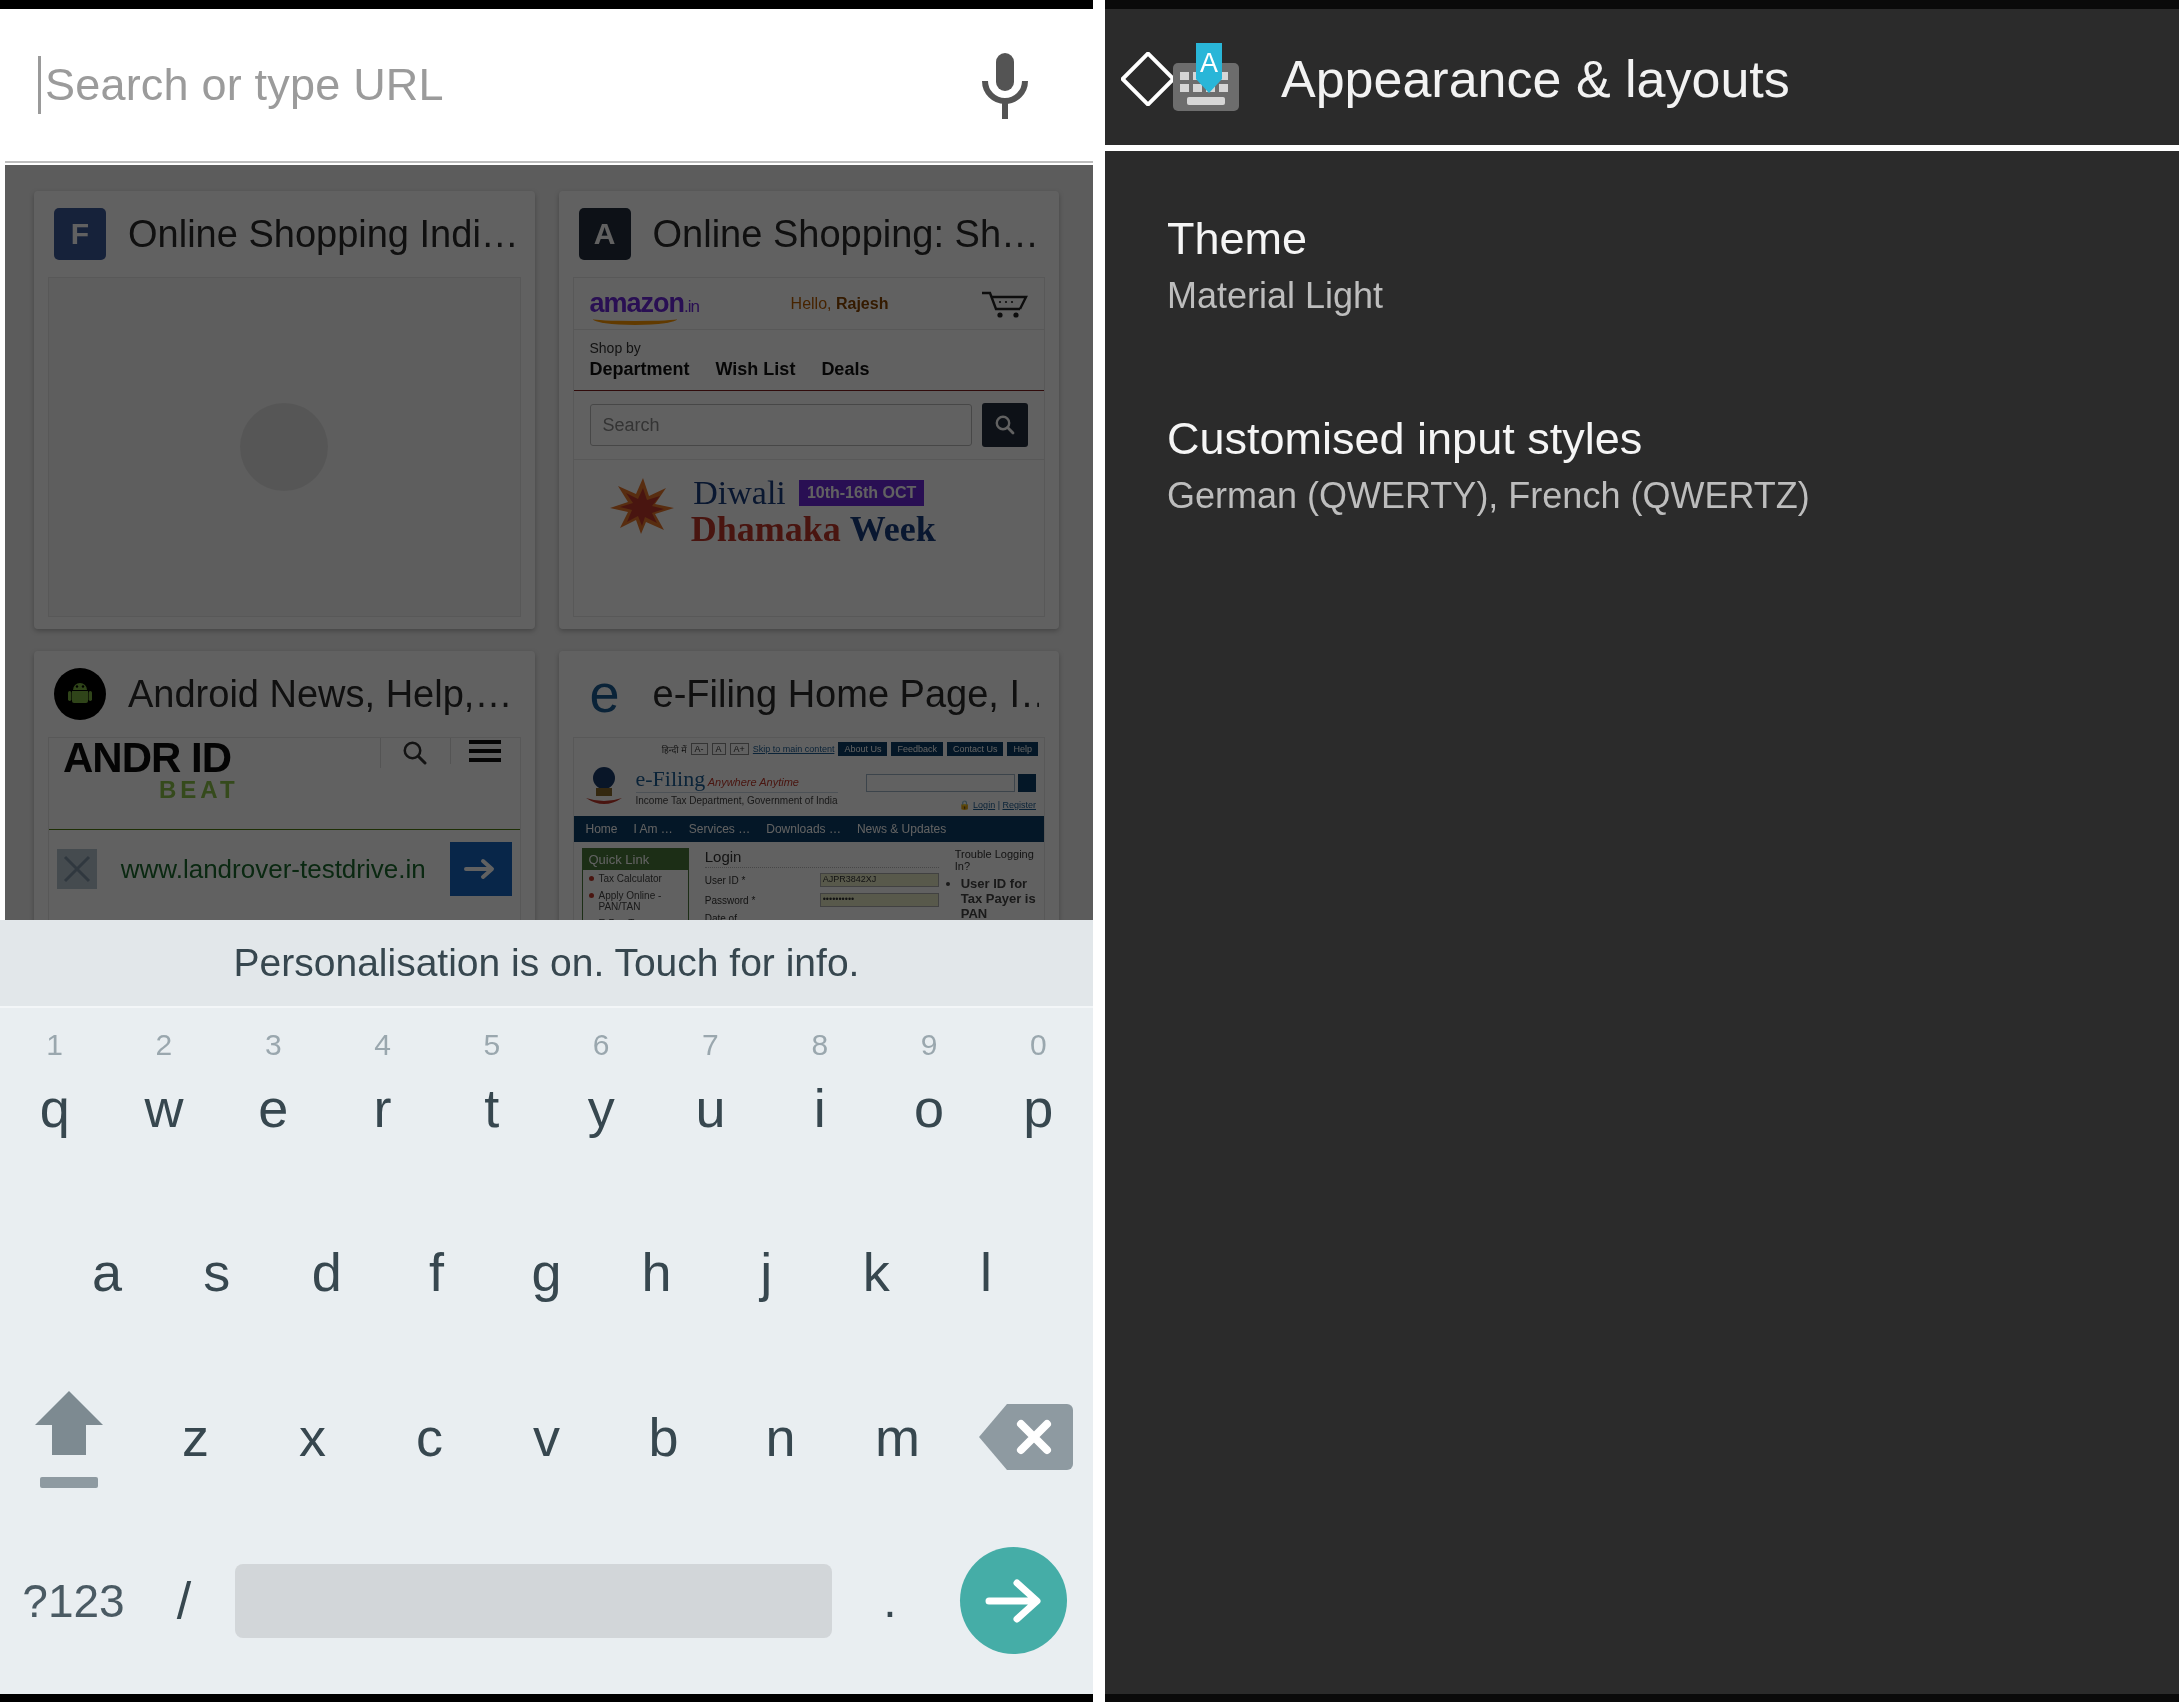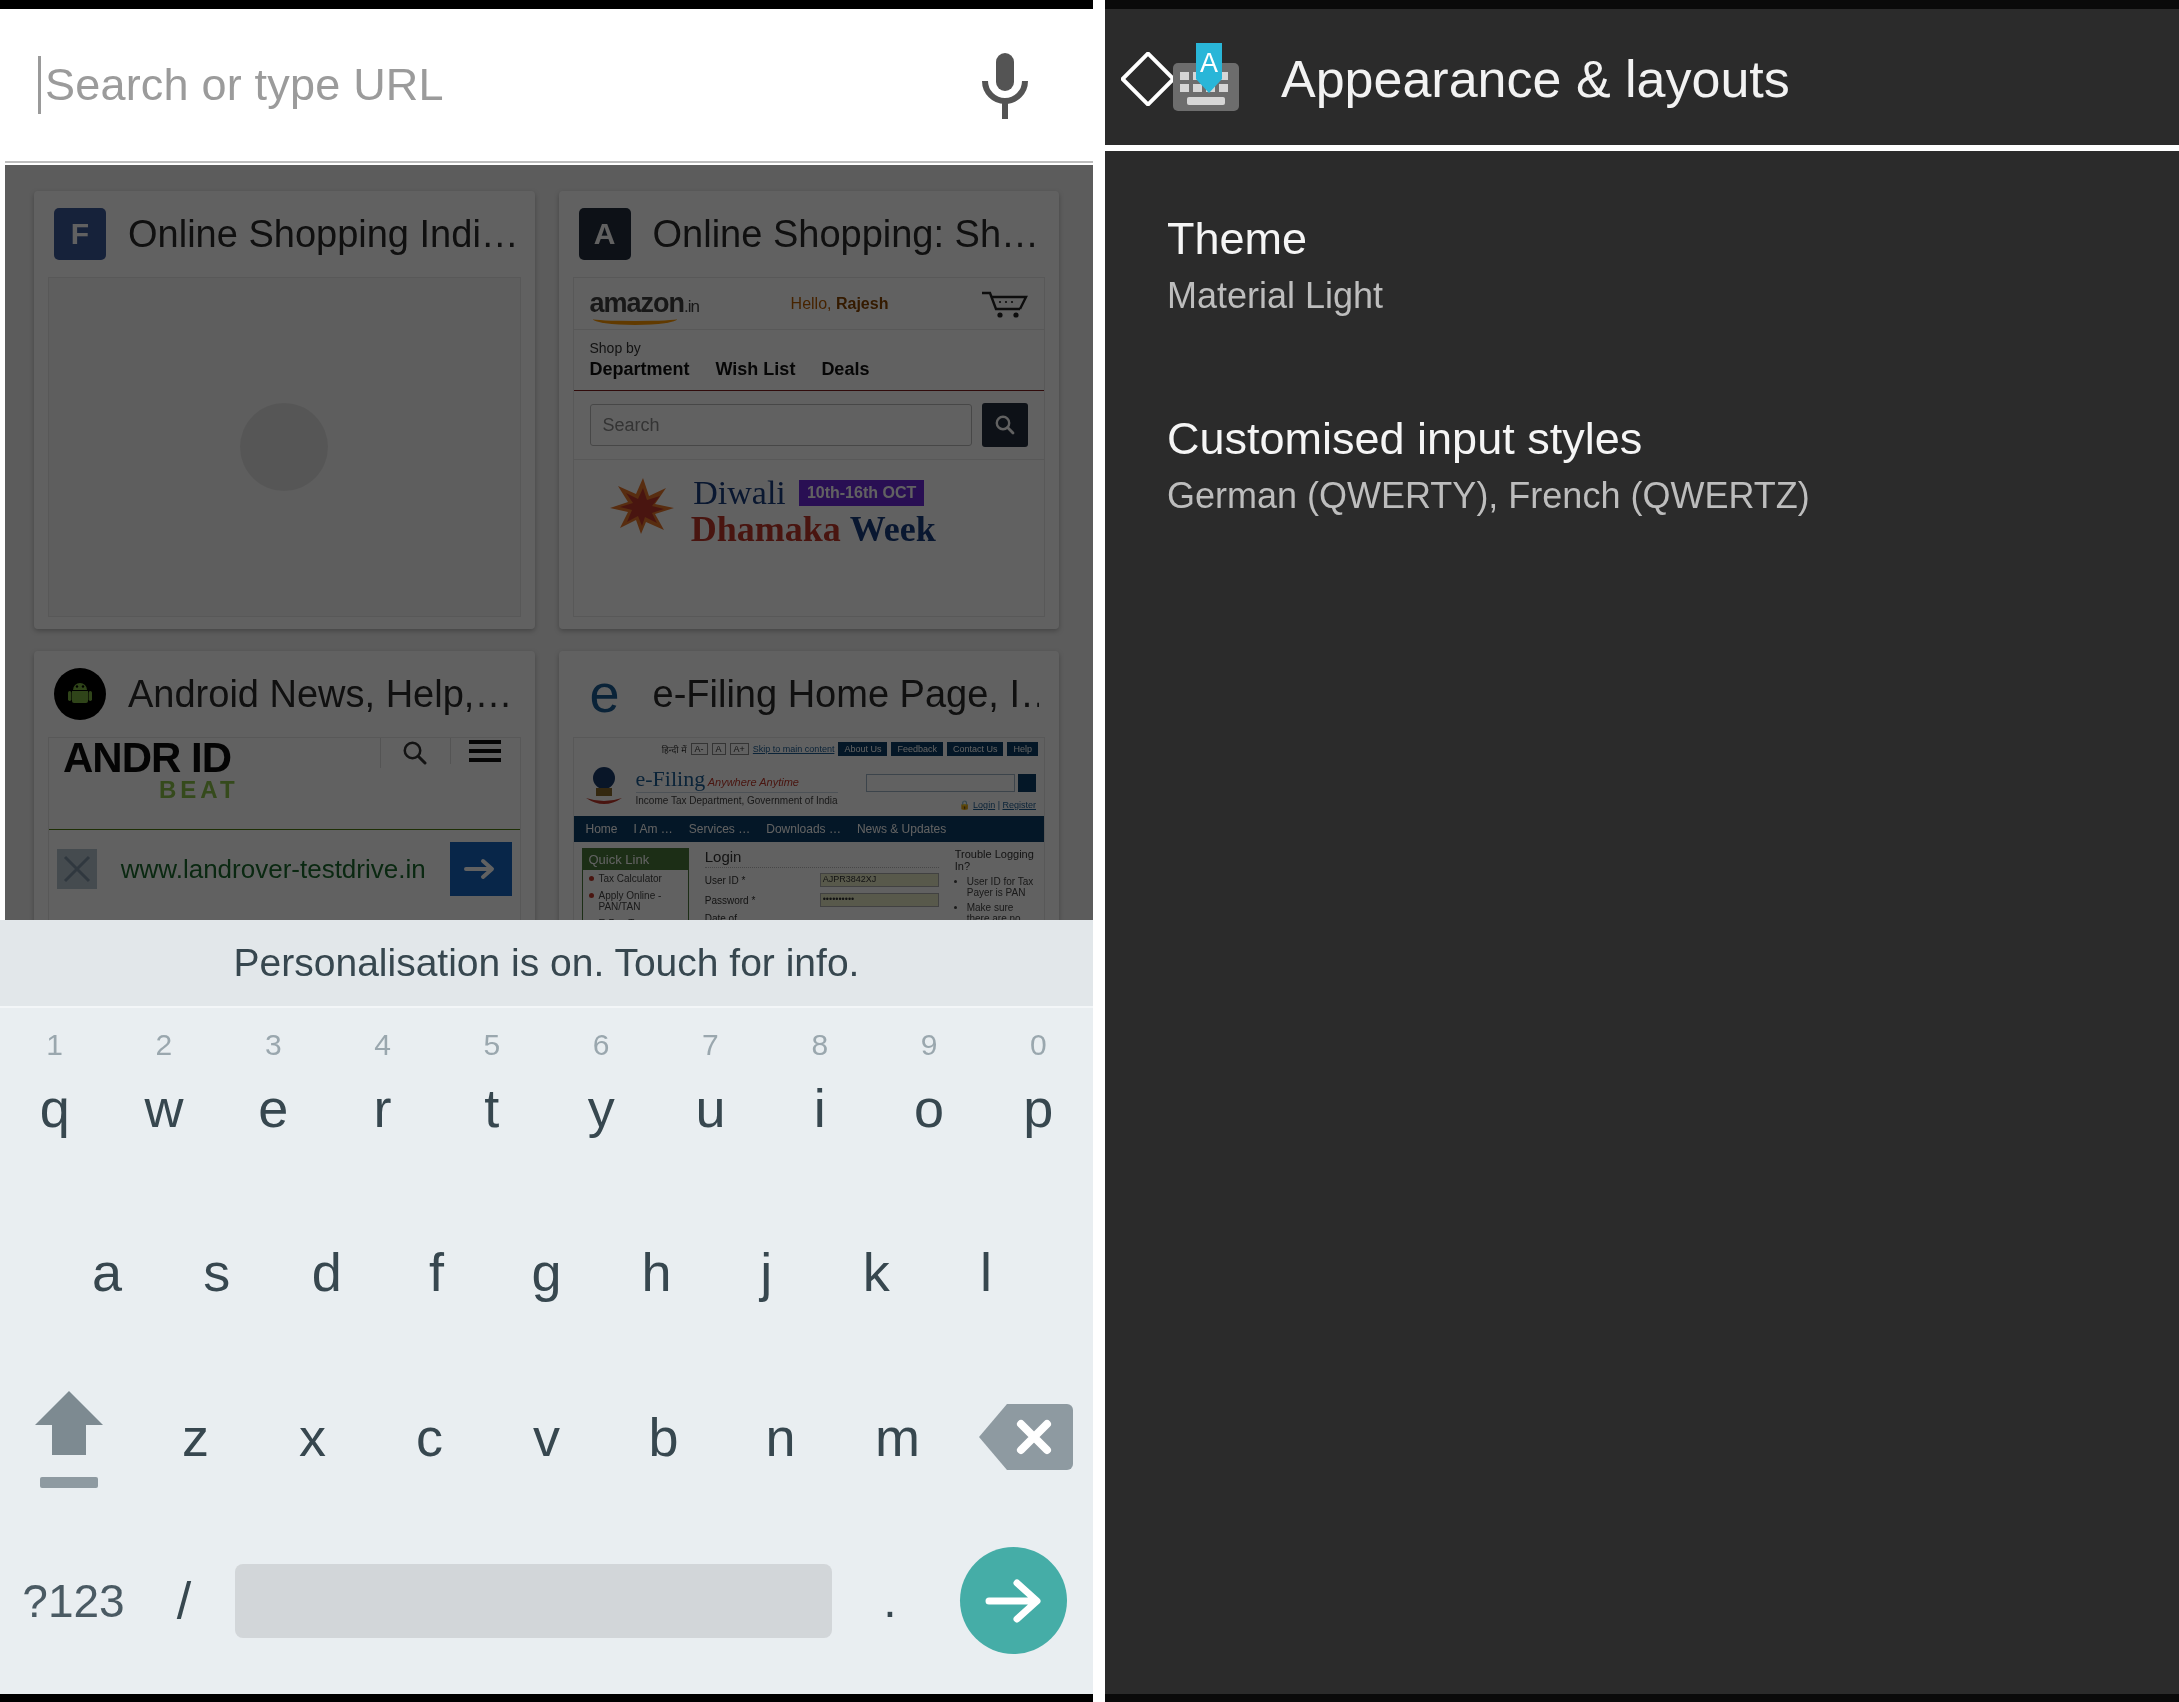--- a/index.html
+++ b/index.html
@@ -72,21 +72,21 @@
   }
   .tab-thumb { flex:1; margin: 0 14px 12px 14px; background:#fdfdfd; border:1px solid #e6e6e6; position:relative; overflow:hidden; }
 
   
   .thumb-blank { background:#f7f7f7; display:flex; align-items:center; justify-content:center; }
   .thumb-circle { width: 88px; height: 88px; border-radius:50%; background:#e3e3e3; }
 
   
   .amz { background:#fff; font-size: 11px; }
   .amz-bar { display:flex; align-items:center; justify-content:space-between; padding: 10px 16px; border-bottom:1px solid #e7e7e7; }
-  .amz-logo { font-size: 27px; font-weight:bold; color:#404040; position:relative; letter-spacing:-1px; }
+  .amz-logo { font-size: 27px; font-weight:bold; color:#6d28d9; position:relative; letter-spacing:-1px; }
   .amz-logo .in { font-size:17px; font-weight:normal; }
   .amz-smile { position:absolute; left:3px; bottom:-6px; width:84px; height:12px; border-bottom:4px solid #f90; border-radius:0 0 50% 50%; }
   .amz-hello { font-size:16px; color:#b85c00; }
   .amz-hello b { color:#8a4500; }
   .amz-cart { width:48px; height:30px; position:relative; }
   .amz-nav { display:flex; align-items:flex-end; gap:26px; padding: 10px 16px; border-bottom:1px solid #7f1d1d; }
   .amz-shopby { font-size:14px; color:#333; line-height:1.25; }
   .amz-shopby b { display:block; font-size:18px; color:#111; }
   .amz-navlink { font-size:18px; font-weight:bold; color:#111; }
   .amz-searchrow { display:flex; align-items:center; gap:10px; padding: 12px 16px; border-bottom:1px solid #e7e7e7; }
@@ -130,21 +130,21 @@
   .ef-quick-h { background:#4b7a3a; color:#fff; font-size:13px; padding:3px 6px; }
   .ef-quick li { list-style:none; font-size:10px; padding:3px 6px; color:#444; position:relative; padding-left:16px; }
   .ef-quick li::before { content:""; position:absolute; left:6px; top:6px; width:5px; height:5px; border-radius:50%; background:#c0392b; }
   .ef-form { flex:1; }
   .ef-form-h { font-size:15px; color:#333; border-bottom:1px dotted #bbb; padding-bottom:2px; margin-bottom:5px; }
   .ef-row { display:flex; align-items:center; gap:6px; margin-bottom:6px; font-size:10px; }
   .ef-label { width:109px; color:#333; }
   .ef-input { width:119px; height:14px; background:#e8ebc5; border:1px solid #aaa; }
   .ef-trouble { width:129px; }
   .ef-trouble-h { font-size:11px; color:#333; margin-bottom:4px; }
-  .ef-trouble li { font-size:10px; color:#444; margin-left:12px; margin-bottom:4px; }
+  .ef-trouble li { font-size:13px; color:#444; margin-left:6px; margin-bottom:4px;font-weight:bold; }
 
   
   .keyboard { position:absolute; left:0; bottom:0; width:1093px; height:782px; background:#e9eef1; z-index:35; }
   .suggest-strip {
     height: 88px; background:#e2e7ea;
     display:flex; align-items:center; justify-content:center;
     border-bottom: 2px solid #f3f6f8;
   }
   .suggest-text { font-size: 39px; color: #37474f; }
   .kb-rows { padding: 6px 0 0 0; }

